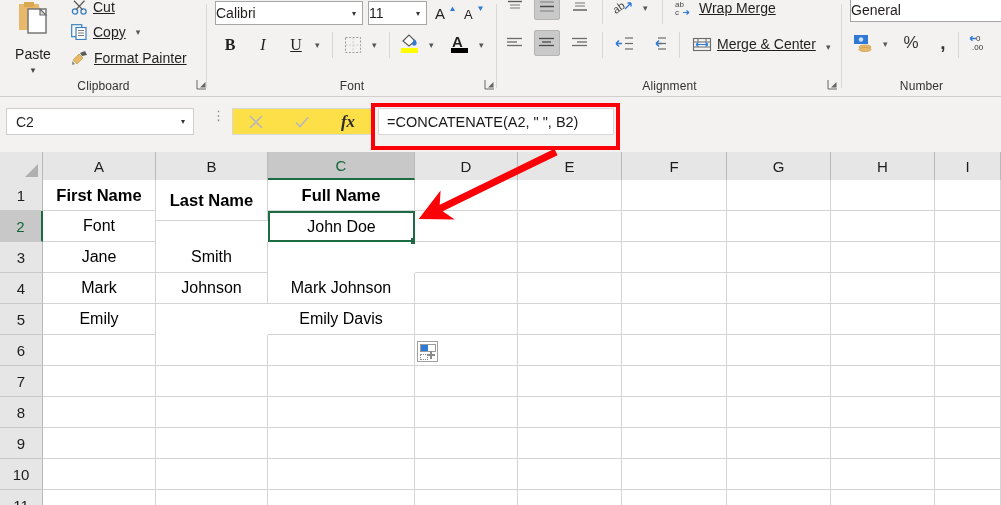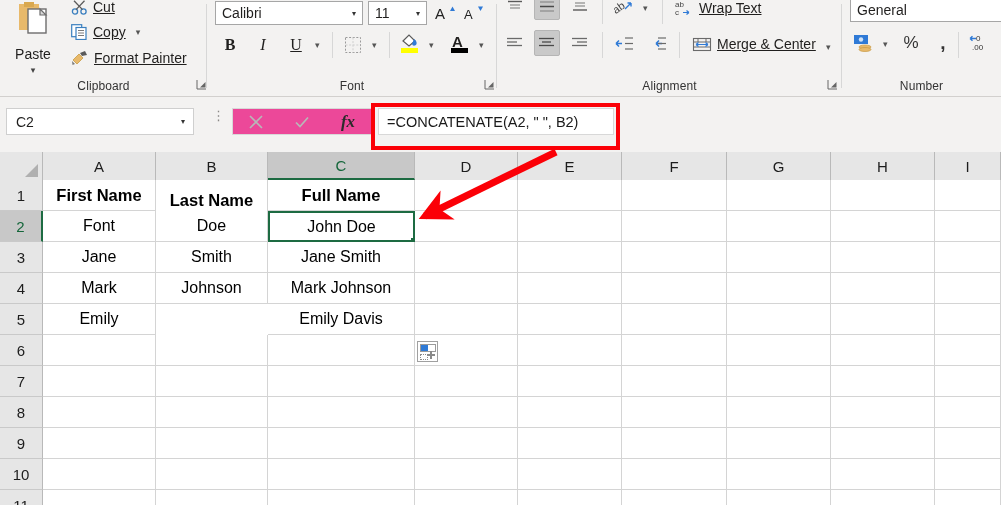--- a/index.html
+++ b/index.html
@@ -59,40 +59,40 @@
     border: 1px solid transparent; border-radius: 2px;
   }
   .sqbtn.active { background: #c9c9c9; border-color: #b5b5b5; }
 
   
   .combo {
     position: absolute; background: #fff; border: 1px solid #a6a6a6;
     display: flex; align-items: center;
     font-size: 14px; color: #201f1e;
   }
-  .combo .ctext { padding-left: 6px; flex: 1; overflow: hidden; white-space: nowrap; }
+  .combo .ctext { flex: 1; overflow: hidden; white-space: nowrap; }
   .combo .carrow { width: 16px; text-align: center; font-size: 8px; color: #333; }
 
   
   .fbar {
     position: absolute; left: 0; top: 97px; width: 1001px; height: 55px;
     background: #f3f2f1;
   }
   .namebox {
     position: absolute; left: 6px; top: 11px; width: 188px; height: 27px;
     background: #fff; border: 1px solid #cfcfcf;
     display: flex; align-items: center; font-size: 14px; color: #201f1e;
   }
   .namebox .nb-text { padding-left: 9px; flex: 1; }
   .namebox .nb-arrow { width: 20px; text-align: center; font-size: 8px; color: #333; }
   .grip { position: absolute; left: 212px; top: 16px; color: #8a8886; font-size: 13px;
           line-height: 6px; letter-spacing: 0; }
   .grip i { display:block; font-style: normal; }
   .fbtns { position: absolute; left: 232px; top: 11px; width: 140px; height: 27px;
-           background: #ec4899; border: 1px solid #d8d8d8; display: flex; }
+           background: #fde047; border: 1px solid #d8d8d8; display: flex; }
   .fbtn { flex: 1; display: flex; align-items: center; justify-content: center; }
   .fx-italic { font-family: "Liberation Serif", serif; font-style: italic;
                font-size: 17px; color: #2b2b2b; font-weight: 600; }
   .fcontent {
     position: absolute; left: 378px; top: 11px; width: 236px; height: 27px;
     background: #fff; border: 1px solid #d8d8d8;
     display: flex; align-items: center;
     font-size: 14.5px; color: #1a1a1a; padding-left: 8px; white-space: nowrap;
   }
   
@@ -349,21 +349,21 @@
       <div class="rgroup-sep" style="left:165px;top:0px;height:24px;"></div>
 
       <div class="rbtn" style="left:175px;top:-3px;height:22px;">
         <span class="ico">
           <svg width="19" height="17" viewBox="0 0 19 17">
             <text x="0" y="7" font-family="Liberation Sans, sans-serif" font-size="8" fill="#444">ab</text>
             <text x="0" y="15" font-family="Liberation Sans, sans-serif" font-size="8" fill="#444">c</text>
             <path d="M8 12.5 L14 12.5 M14 12.5 L11.5 10.5 M14 12.5 L11.5 14.5" stroke="#2f7ad6" stroke-width="1.2" fill="none"></path>
           </svg>
         </span>
-        <span class="lbl">Wrap Text</span>
+        <span class="lbl">Wrap Merge</span>
       </div>
 
       <div class="sqbtn" style="left:5px;top:30px;">
         <span class="ico">
           <svg width="18" height="14" viewBox="0 0 18 14">
             <line x1="1" y1="2.5" x2="16" y2="2.5" stroke="#6a6a6a" stroke-width="1.3"></line>
             <line x1="1" y1="6" x2="11" y2="6" stroke="#6a6a6a" stroke-width="1.3"></line>
             <line x1="1" y1="9.5" x2="16" y2="9.5" stroke="#6a6a6a" stroke-width="1.3"></line>
           </svg>
         </span>
@@ -515,33 +515,31 @@
       <div class="cell hdrcell" style="left: 156px; width: 112px; top: 28px; height: 41px;">Last Name</div>
       <div class="cell hdrcell" style="left: 268px; width: 147px; top: 28px; height: 31px;">Full Name</div>
       <div class="cell hdrcell" style="left: 415px; width: 103px; top: 28px; height: 31px;"></div>
       <div class="cell hdrcell" style="left: 518px; width: 104px; top: 28px; height: 31px;"></div>
       <div class="cell hdrcell" style="left: 622px; width: 105px; top: 28px; height: 31px;"></div>
       <div class="cell hdrcell" style="left: 727px; width: 104px; top: 28px; height: 31px;"></div>
       <div class="cell hdrcell" style="left: 831px; width: 104px; top: 28px; height: 31px;"></div>
       <div class="cell hdrcell" style="left: 935px; width: 66px; top: 28px; height: 31px;"></div>
       <div class="rowhdr sel" style="top: 59px; height: 31px;">2</div>
       <div class="cell" style="left: 43px; width: 113px; top: 59px; height: 31px;">Font</div>
-      <div class="cell" style="left: 156px; width: 112px; top: 59px; height: 31px;">Doe</div>
       <div class="cell active" style="left: 268px; width: 147px; top: 59px; height: 31px;">John Doe</div>
       <div class="fill-handle" style="left: 411px; top: 86px;"></div>
       <div class="cell" style="left: 415px; width: 103px; top: 59px; height: 31px;"></div>
       <div class="cell" style="left: 518px; width: 104px; top: 59px; height: 31px;"></div>
       <div class="cell" style="left: 622px; width: 105px; top: 59px; height: 31px;"></div>
       <div class="cell" style="left: 727px; width: 104px; top: 59px; height: 31px;"></div>
       <div class="cell" style="left: 831px; width: 104px; top: 59px; height: 31px;"></div>
       <div class="cell" style="left: 935px; width: 66px; top: 59px; height: 31px;"></div>
       <div class="rowhdr" style="top: 90px; height: 31px;">3</div>
       <div class="cell" style="left: 43px; width: 113px; top: 90px; height: 31px;">Jane</div>
       <div class="cell" style="left: 156px; width: 112px; top: 90px; height: 31px;">Smith</div>
-      <div class="cell" style="left: 268px; width: 147px; top: 90px; height: 31px;">Jane Smith</div>
       <div class="cell" style="left: 415px; width: 103px; top: 90px; height: 31px;"></div>
       <div class="cell" style="left: 518px; width: 104px; top: 90px; height: 31px;"></div>
       <div class="cell" style="left: 622px; width: 105px; top: 90px; height: 31px;"></div>
       <div class="cell" style="left: 727px; width: 104px; top: 90px; height: 31px;"></div>
       <div class="cell" style="left: 831px; width: 104px; top: 90px; height: 31px;"></div>
       <div class="cell" style="left: 935px; width: 66px; top: 90px; height: 31px;"></div>
       <div class="rowhdr" style="top: 121px; height: 31px;">4</div>
       <div class="cell" style="left: 43px; width: 113px; top: 121px; height: 31px;">Mark</div>
       <div class="cell" style="left: 156px; width: 112px; top: 121px; height: 31px;">Johnson</div>
       <div class="cell" style="left: 268px; width: 147px; top: 121px; height: 31px;">Mark Johnson</div>

